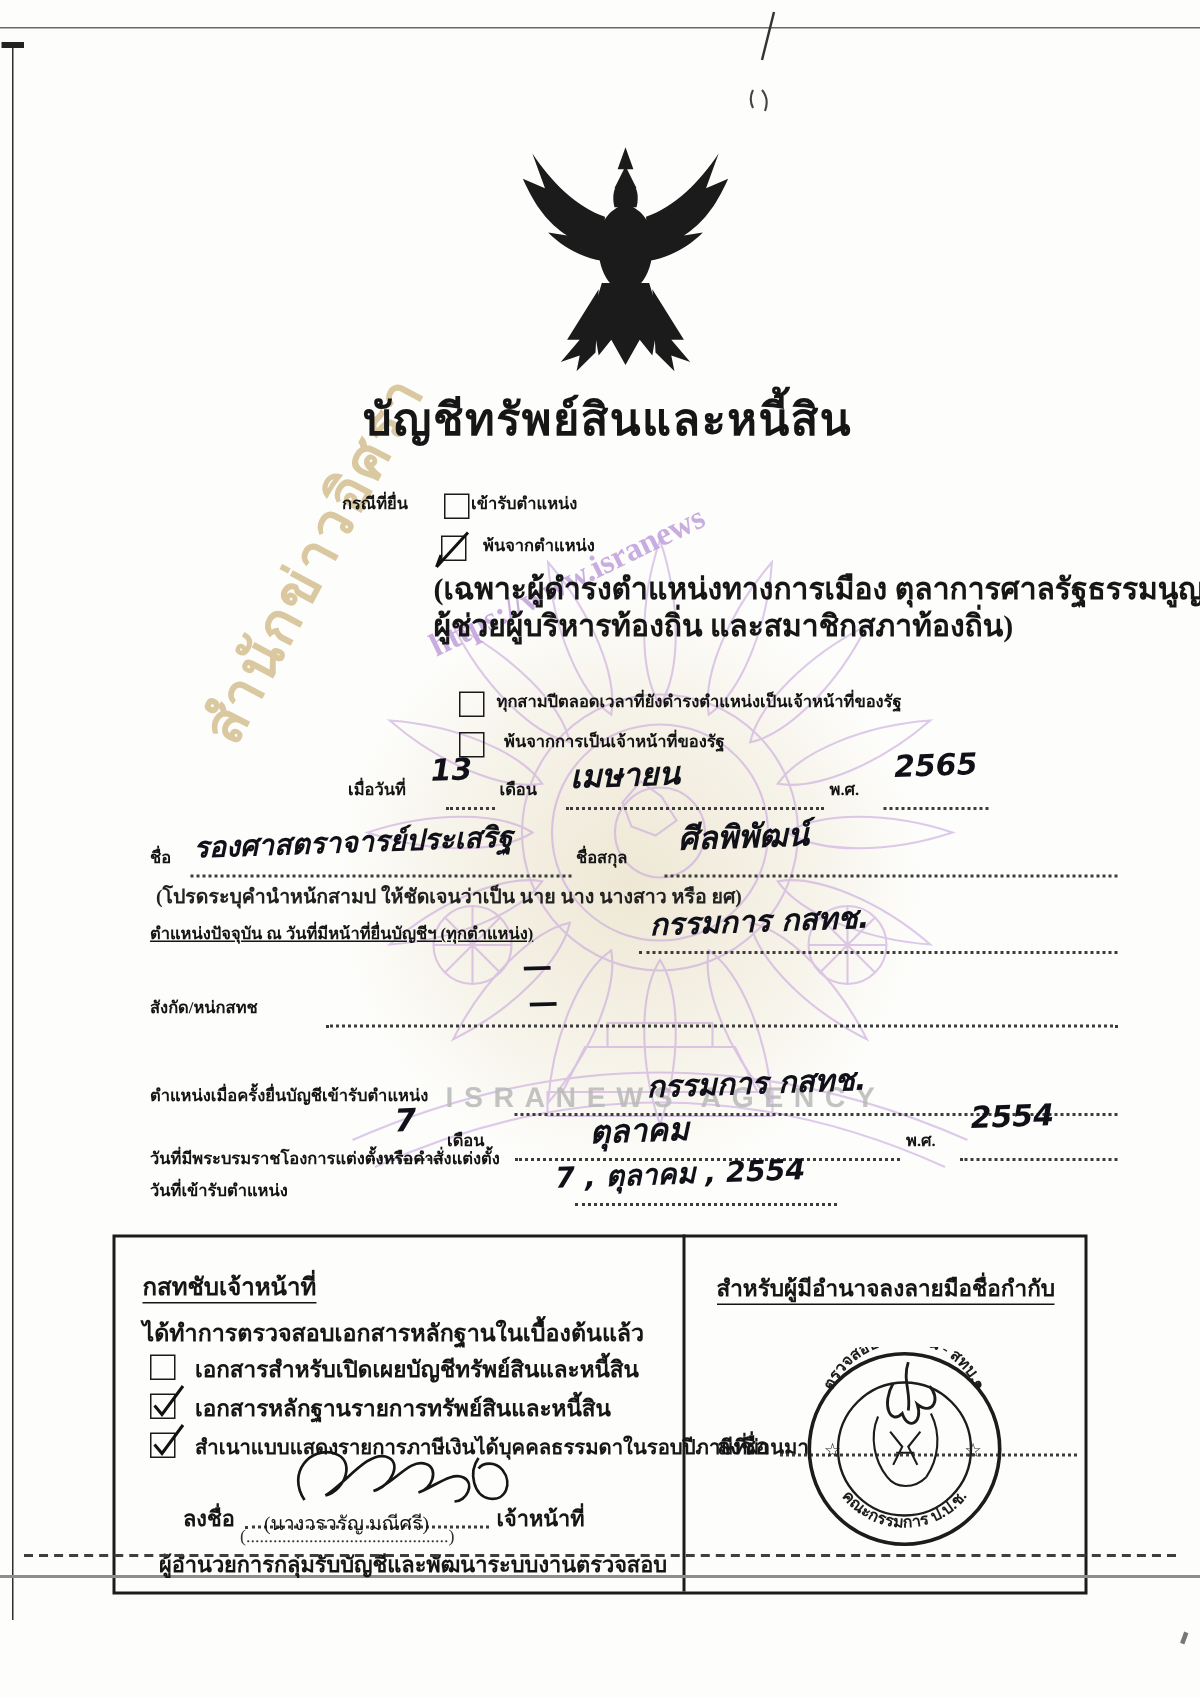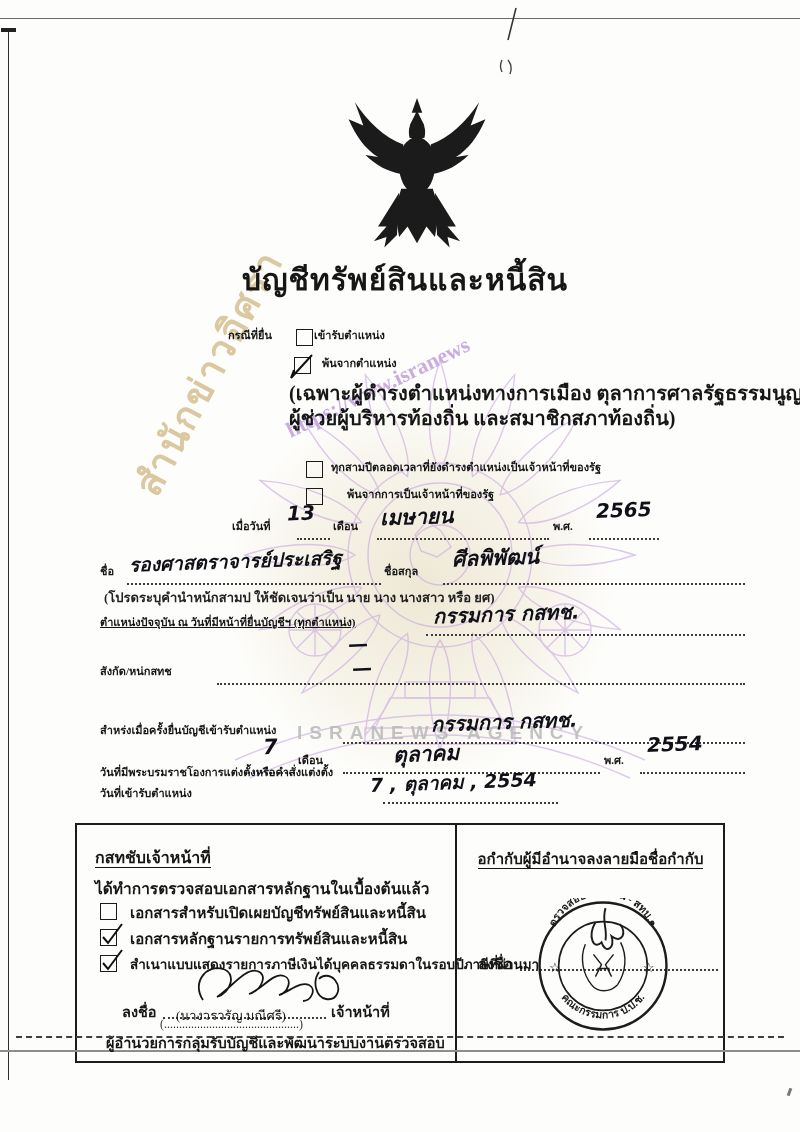--- a/index.html
+++ b/index.html
@@ -105,21 +105,21 @@
 
 <div class="abs z2" style="left:289px;top:381px;font-size:20px;font-weight:bold;line-height:25px;">
   <div>(เฉพาะผู้ดำรงตำแหน่งทางการเมือง ตุลาการศาลรัฐธรรมนูญ</div>
   <div>ผู้ช่วยผู้บริหารท้องถิ่น และสมาชิกสภาท้องถิ่น)</div>
 </div>
 
 <div class="cb z2" style="left:306px;top:461px;"></div>
 <div class="abs lbl z2" style="left:331px;top:458px;">ทุกสามปีตลอดเวลาที่ยังดำรงตำแหน่งเป็นเจ้าหน้าที่ของรัฐ</div>
 
 <div class="cb z2" style="left:306px;top:488px;"></div>
-<div class="abs lbl z2" style="left:347px;top:485px;">พ้นจากการเป็นเจ้าหน้าที่ของรัฐ</div>
+<div class="abs lbl z2" style="left:336px;top:485px;">พ้นจากการเป็นเจ้าหน้าที่ของรัฐ</div>
 
 <div class="abs lbl z2" style="left:232px;top:517px;">เมื่อวันที่</div>
 <div class="dots z2" style="left:297px;top:538px;width:33px;"></div>
 <div class="abs lbl z2" style="left:333px;top:517px;">เดือน</div>
 <div class="dots z2" style="left:377px;top:538px;width:172px;"></div>
 <div class="abs lbl z2" style="left:553px;top:517px;">พ.ศ.</div>
 <div class="dots z2" style="left:589px;top:538px;width:70px;"></div>
 <div class="hw z2" style="left:287px;top:501px;">13</div>
 <div class="hw z2" style="left:380px;top:500px;font-size:21px;">เมษายน</div>
 <div class="hw z2" style="left:596px;top:498px;">2565</div>
@@ -134,21 +134,21 @@
 
 <div class="abs lbl z2" style="left:100px;top:613px;text-decoration:underline;">ตำแหน่งปัจจุบัน ณ วันที่มีหน้าที่ยื่นบัญชีฯ (ทุกตำแหน่ง)</div>
 <div class="dots z2" style="left:426px;top:634px;width:319px;"></div>
 <div class="hw z2" style="left:433px;top:598px;">กรรมการ กสทช.</div>
 <div class="hw z2" style="left:348px;top:632px;font-style:normal;">—</div>
 <div class="hw z2" style="left:352px;top:656px;font-style:normal;">—</div>
 
 <div class="abs lbl z2" style="left:100px;top:662px;">สังกัด/หน่กสทช</div>
 <div class="dots z2" style="left:217px;top:683px;width:528px;"></div>
 
-<div class="abs lbl z2" style="left:100px;top:721px;">สำหร่งเมื่อครั้งยื่นบัญชีเข้ารับตำแหน่ง</div>
+<div class="abs lbl z2" style="left:100px;top:721px;">ตำแหน่งเมื่อครั้งยื่นบัญชีเข้ารับตำแหน่ง</div>
 <div class="dots z2" style="left:343px;top:742px;width:402px;"></div>
 <div class="hw z2" style="left:431px;top:706px;">กรรมการ กสทช.</div>
 
 <div class="abs lbl z2" style="left:100px;top:784px;">วันที่เข้ารับตำแหน่ง</div>
 <div class="dots z2" style="left:248px;top:772px;width:47px;"></div>
 <div class="abs lbl z2" style="left:298px;top:751px;">เดือน</div>
 <div class="dots z2" style="left:343px;top:772px;width:257px;"></div>
 <div class="abs lbl z2" style="left:604px;top:751px;">พ.ศ.</div>
 <div class="dots z2" style="left:640px;top:772px;width:105px;"></div>
 <div class="hw z2" style="left:263px;top:735px;font-size:21px;">7</div>
@@ -189,21 +189,21 @@
 </svg>
 
 <div class="abs z2" style="left:122px;top:1000px;font-size:14.5px;font-weight:bold;">ลงชื่อ</div>
 <div class="dots z2" style="left:163px;top:1017px;width:163px;"></div>
 <div class="abs z2" style="left:331px;top:1000px;font-size:14.5px;font-weight:bold;">เจ้าหน้าที่</div>
 <div class="abs z2" style="left:176px;top:1005px;font-size:13px;font-weight:normal;">(นางวรวรัญ มณีศรี)</div>
 <div class="abs z2" style="left:160px;top:1017px;font-size:12px;color:#333;">(.............................................)</div>
 <div class="abs z2" style="left:106px;top:1031px;font-size:14.5px;font-weight:bold;">ผู้อำนวยการกลุ่มรับบัญชีและพัฒนาระบบงานตรวจสอบ</div>
 
 <div class="abs z2" style="left:468px;top:847px;width:245px;text-align:center;font-size:15px;">
-  <span class="hdr-ul">อกำกับผู้มีอำนาจลงลายมือชื่อกำกับ</span>
+  <span class="hdr-ul">สำหรับผู้มีอำนาจลงลายมือชื่อกำกับ</span>
 </div>
 <div class="abs z2" style="left:478px;top:952px;font-size:14.5px;font-weight:bold;">ลงชื่อ</div>
 <div class="dots z2" style="left:520px;top:969px;width:198px;"></div>
 
 <svg class="abs z2" style="left:535px;top:898px;" width="136" height="136" viewBox="0 0 135 135">
   <defs>
     <path id="arcTop" d="M 16.3 58.5 A 52 52 0 1 1 118.7 58.5"></path>
     <path id="arcBot" d="M 22.5 93.5 A 52 52 0 0 0 112.5 93.5"></path>
   </defs>
   <circle cx="67.5" cy="67.5" r="63" fill="none" stroke="#1c1c1c" stroke-width="2.4"></circle>

